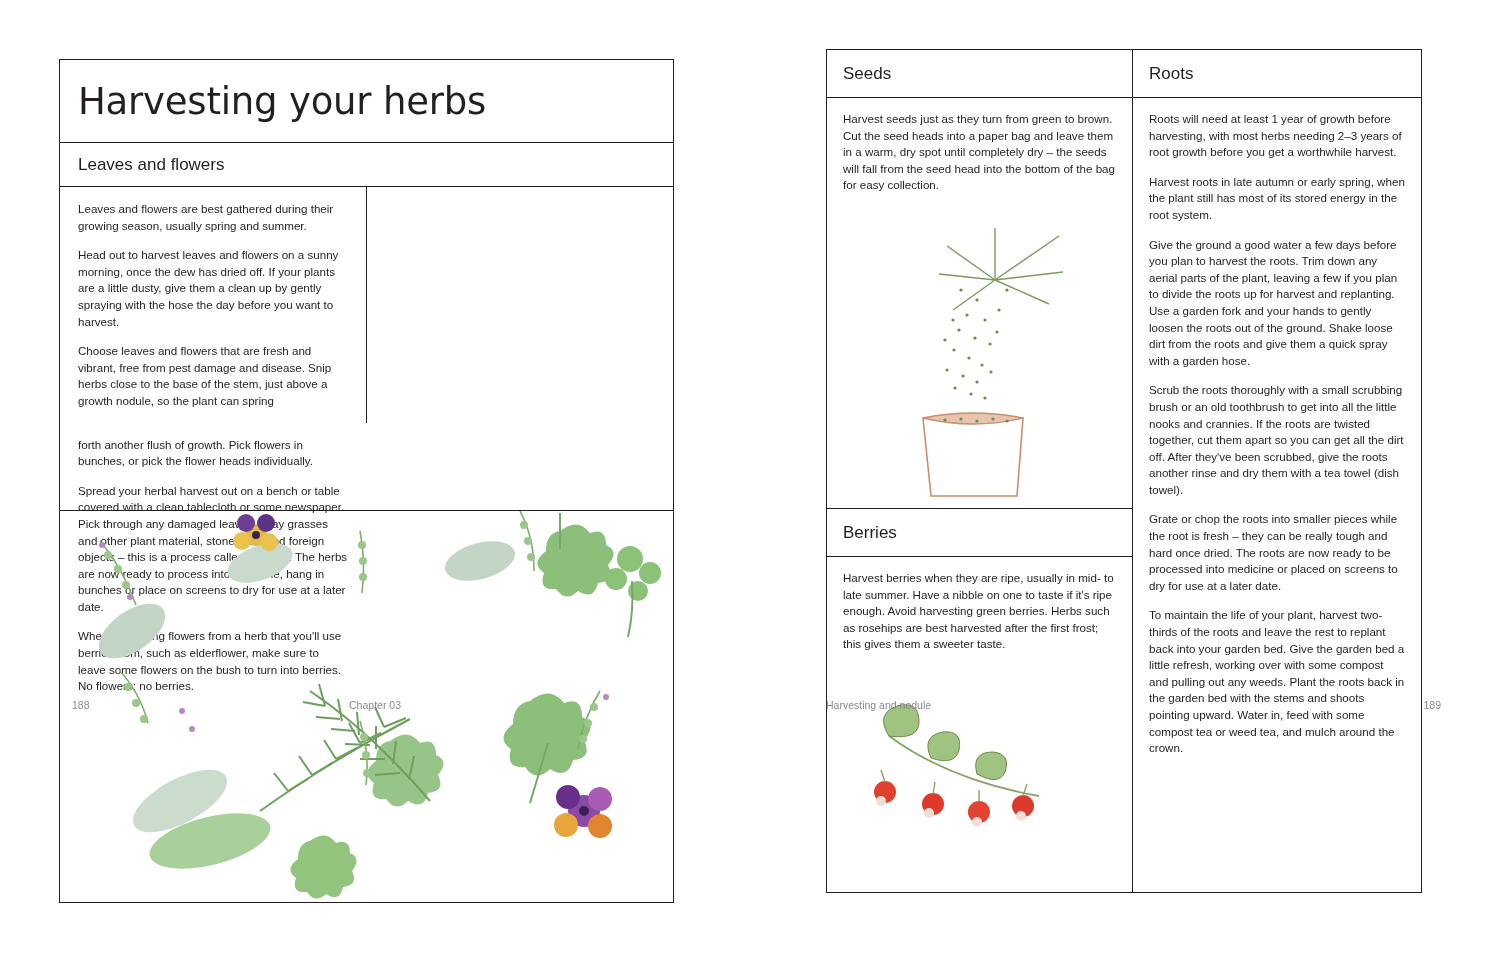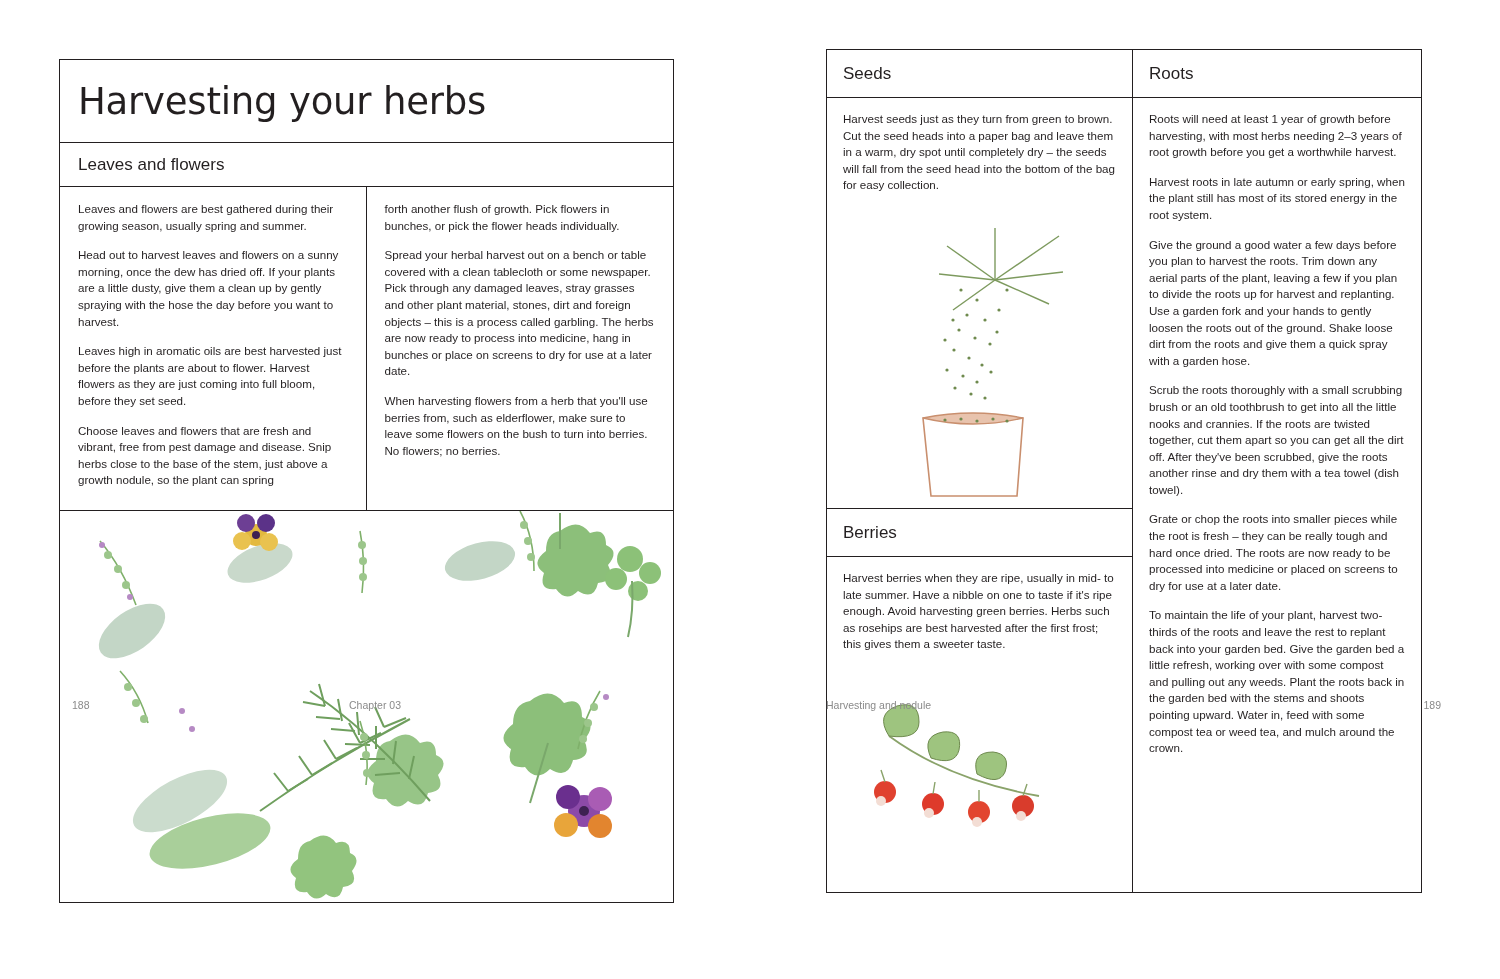--- a/index.html
+++ b/index.html
@@ -73,20 +73,21 @@
   }
   .cols-cell {
     position: absolute;
     left: 0;
     top: 127px;
     width: 100%;
     height: 324px;
     border-bottom: 1px solid #231f20;
     box-sizing: border-box;
     display: flex;
+    flex-direction: column;
   }
   .col {
     width: 50%;
     box-sizing: border-box;
     padding: 14px 18px 0 18px;
   }
   .col.first {
     border-right: 1px solid #231f20;
   }
   .body-p {
@@ -188,21 +189,20 @@
       </div>
 
       <div class="section-head-cell">
         <div class="section-head">Leaves and flowers</div>
       </div>
 
       <div class="cols-cell">
         <div class="col first">
           <p class="body-p">Leaves and flowers are best gathered during their growing season, usually spring and summer.</p>
           <p class="body-p">Head out to harvest leaves and flowers on a sunny morning, once the dew has dried off. If your plants are a little dusty, give them a clean up by gently spraying with the hose the day before you want to harvest.</p>
-          <p class="body-p">Leaves high in aromatic oils are best harvested just before the plants are about to flower. Harvest flowers as they are just coming into full bloom, before they set seed.</p>
           <p class="body-p">Choose leaves and flowers that are fresh and vibrant, free from pest damage and disease. Snip herbs close to the base of the stem, just above a growth nodule, so the plant can spring</p>
         </div>
         <div class="col">
           <p class="body-p">forth another flush of growth. Pick flowers in bunches, or pick the flower heads individually.</p>
           <p class="body-p">Spread your herbal harvest out on a bench or table covered with a clean tablecloth or some newspaper. Pick through any damaged leaves, stray grasses and other plant material, stones, dirt and foreign objects – this is a process called garbling. The herbs are now ready to process into medicine, hang in bunches or place on screens to dry for use at a later date.</p>
           <p class="body-p">When harvesting flowers from a herb that you'll use berries from, such as elderflower, make sure to leave some flowers on the bush to turn into berries. No flowers; no berries.</p>
         </div>
       </div>
 
       <div class="image-cell">

